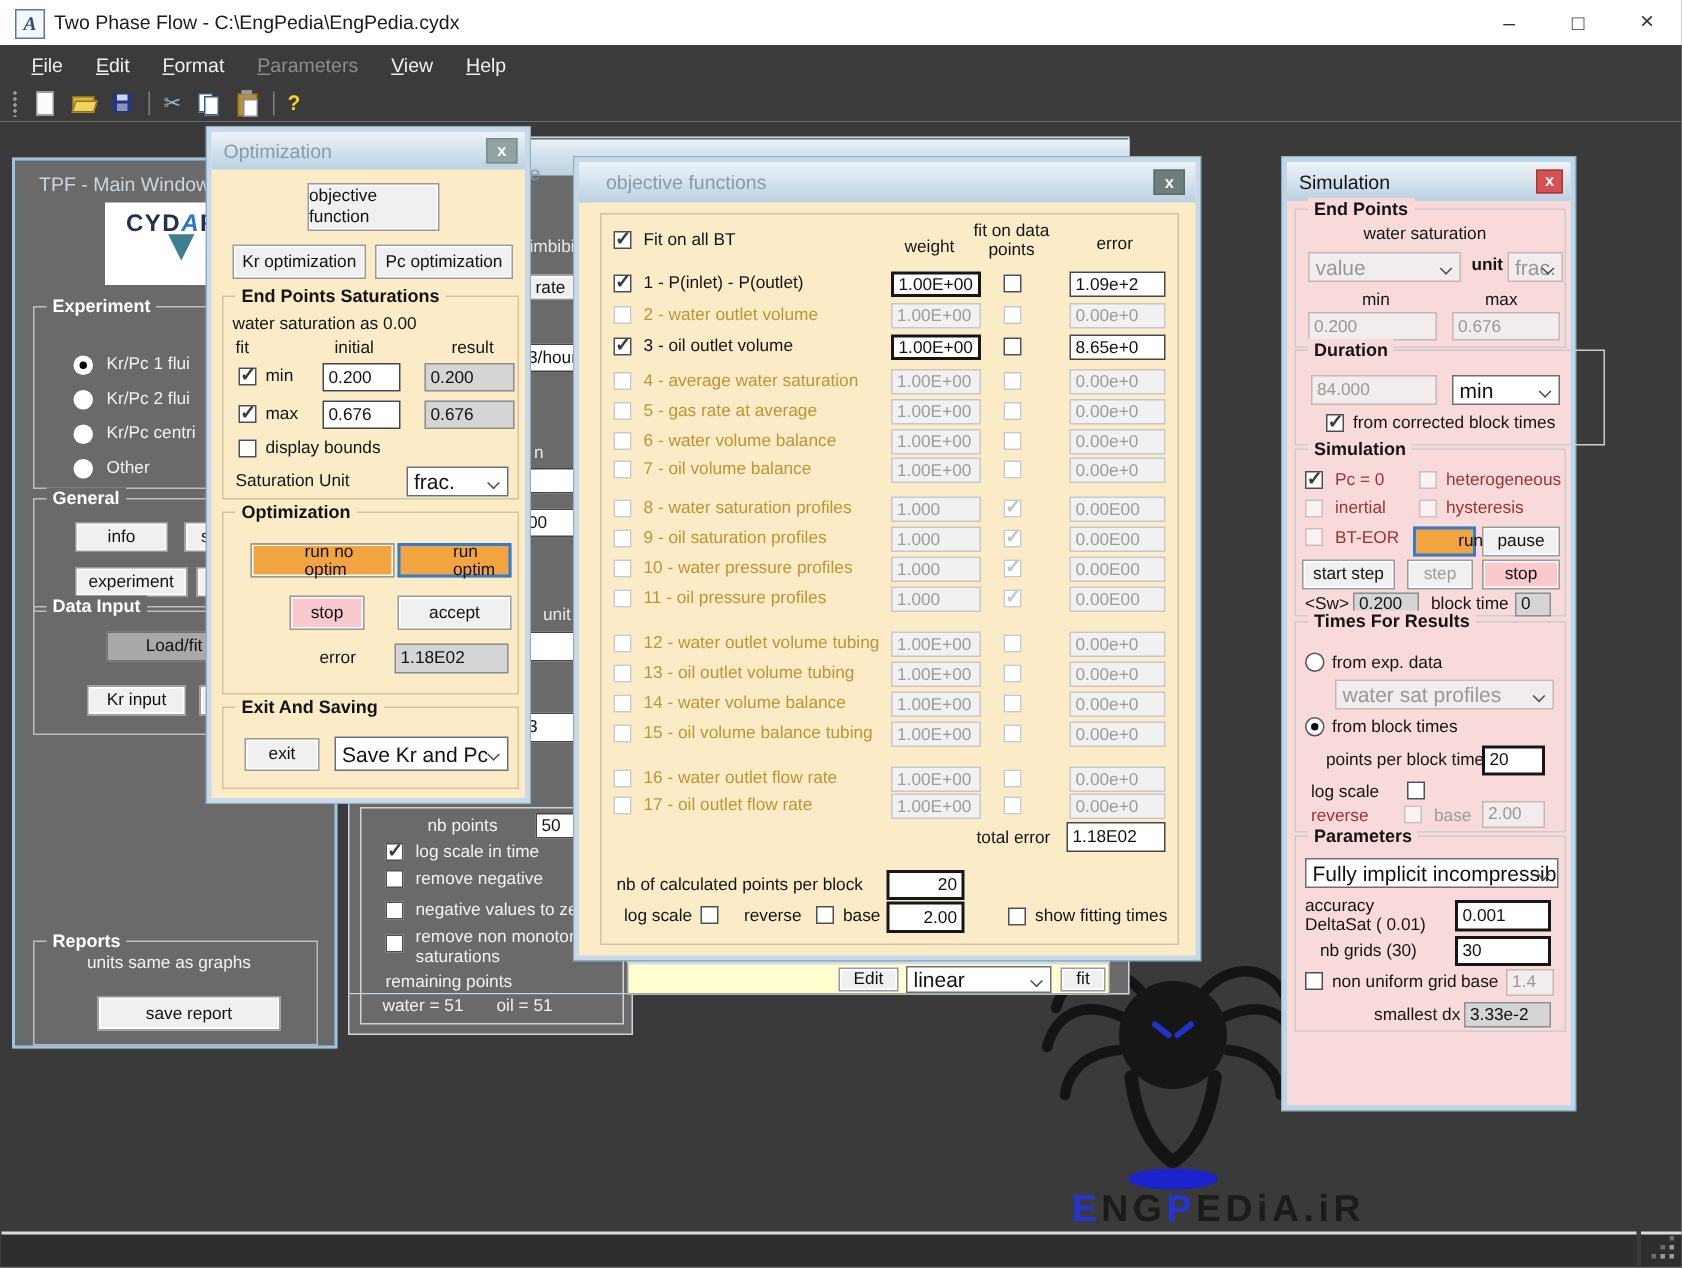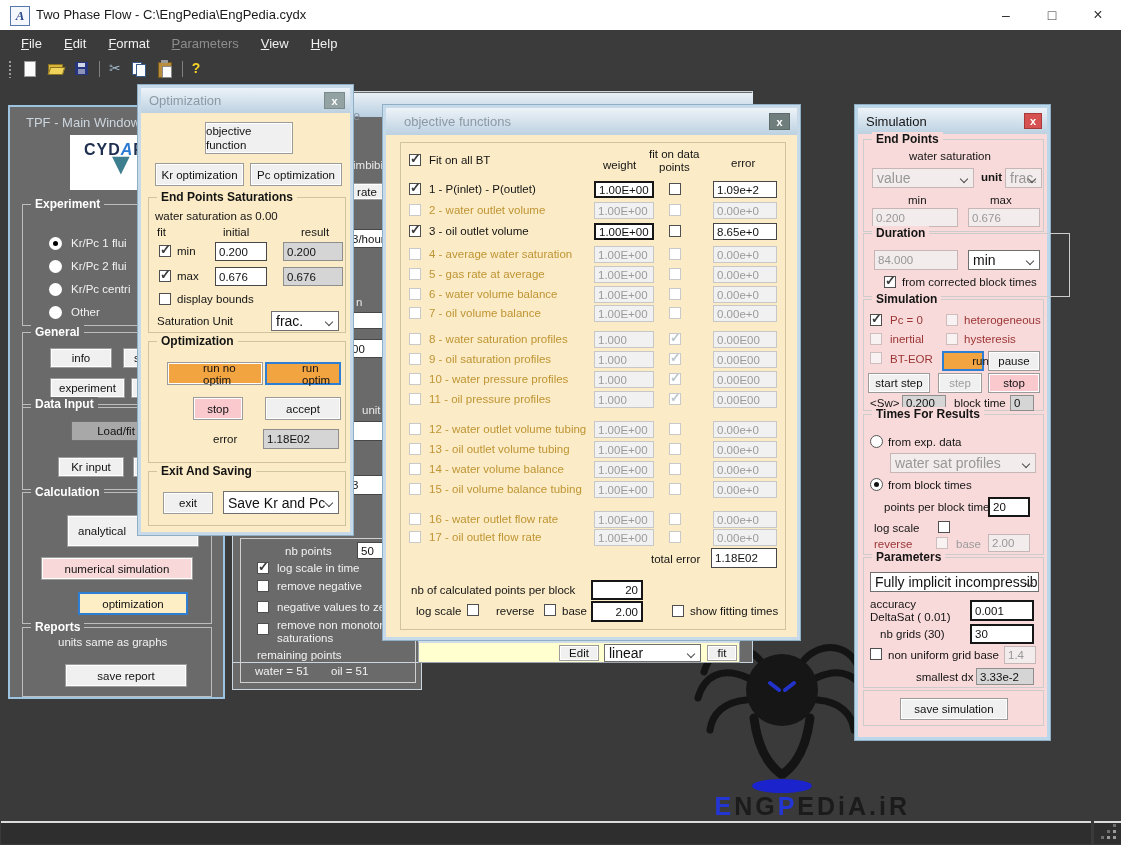--- a/index.html
+++ b/index.html
@@ -217,26 +217,20 @@
       <div class="btn" style="left:108px;top:45px;width:78px;height:20px;"></div>
     </div>
 
     <div class="dkgroup" style="left:12px;top:297px;width:190px;height:86px;">
       <span class="grouplabel">Data Input</span>
       <div class="btn pressedg" style="left:48px;top:16px;width:90px;height:20px;">Load/fit</div>
       <div class="btn" style="left:35px;top:52px;width:66px;height:20px;">Kr input</div>
       <div class="btn" style="left:110px;top:52px;width:76px;height:20px;"></div>
     </div>
 
-    <div class="dkgroup" style="left:12px;top:385px;width:190px;height:132px;">
-      <span class="grouplabel">Calculation</span>
-      <div class="btn leftal" style="left:44px;top:22px;width:132px;height:32px;">analytical</div>
-      <div class="btn" style="left:18px;top:64px;width:152px;height:23px;background:#f8d8d8;">numerical simulation</div>
-      <div class="btn focus" style="left:55px;top:99px;width:110px;height:23px;background:#fdeec6;">optimization</div>
-    </div>
 
     <div class="dkgroup" style="left:12px;top:520px;width:190px;height:70px;">
       <span class="grouplabel">Reports</span>
       <span class="lbl wht" style="left:35px;top:8px;">units same as graphs</span>
       <div class="btn" style="left:42px;top:36px;width:122px;height:23px;">save report</div>
     </div>
   </div>
 
   <div class="bgwin">
     <div class="bg-a">
@@ -553,23 +547,20 @@
       <span class="lbl" style="left:16px;top:70px;">nb grids (30)</span>
       <div class="fld thick" style="left:106px;top:66px;width:64px;height:20px;">30</div>
       <span class="cb" style="left:6px;top:90px;"></span>
       <span class="lbl" style="left:24px;top:91px;">non uniform grid</span>
       <span class="lbl" style="left:110px;top:91px;">base</span>
       <div class="fld pdis" style="left:140px;top:88px;width:32px;height:18px;">1.4</div>
       <span class="lbl" style="left:52px;top:113px;">smallest dx</span>
       <div class="fld gray" style="left:112px;top:110px;width:58px;height:17px;">3.33e-2</div>
     </div>
 
-    <div class="pkgroup" style="left:5px;top:582px;width:181px;height:36px;">
-      <div class="btn" style="left:36px;top:7px;width:108px;height:22px;">save simulation</div>
-    </div>
   </div>
 
 </div>
 
 <div class="status-left"></div>
 <div class="status-corner">
     <span class="grip-dots"></span>
   </div>
 
 </body></html>

